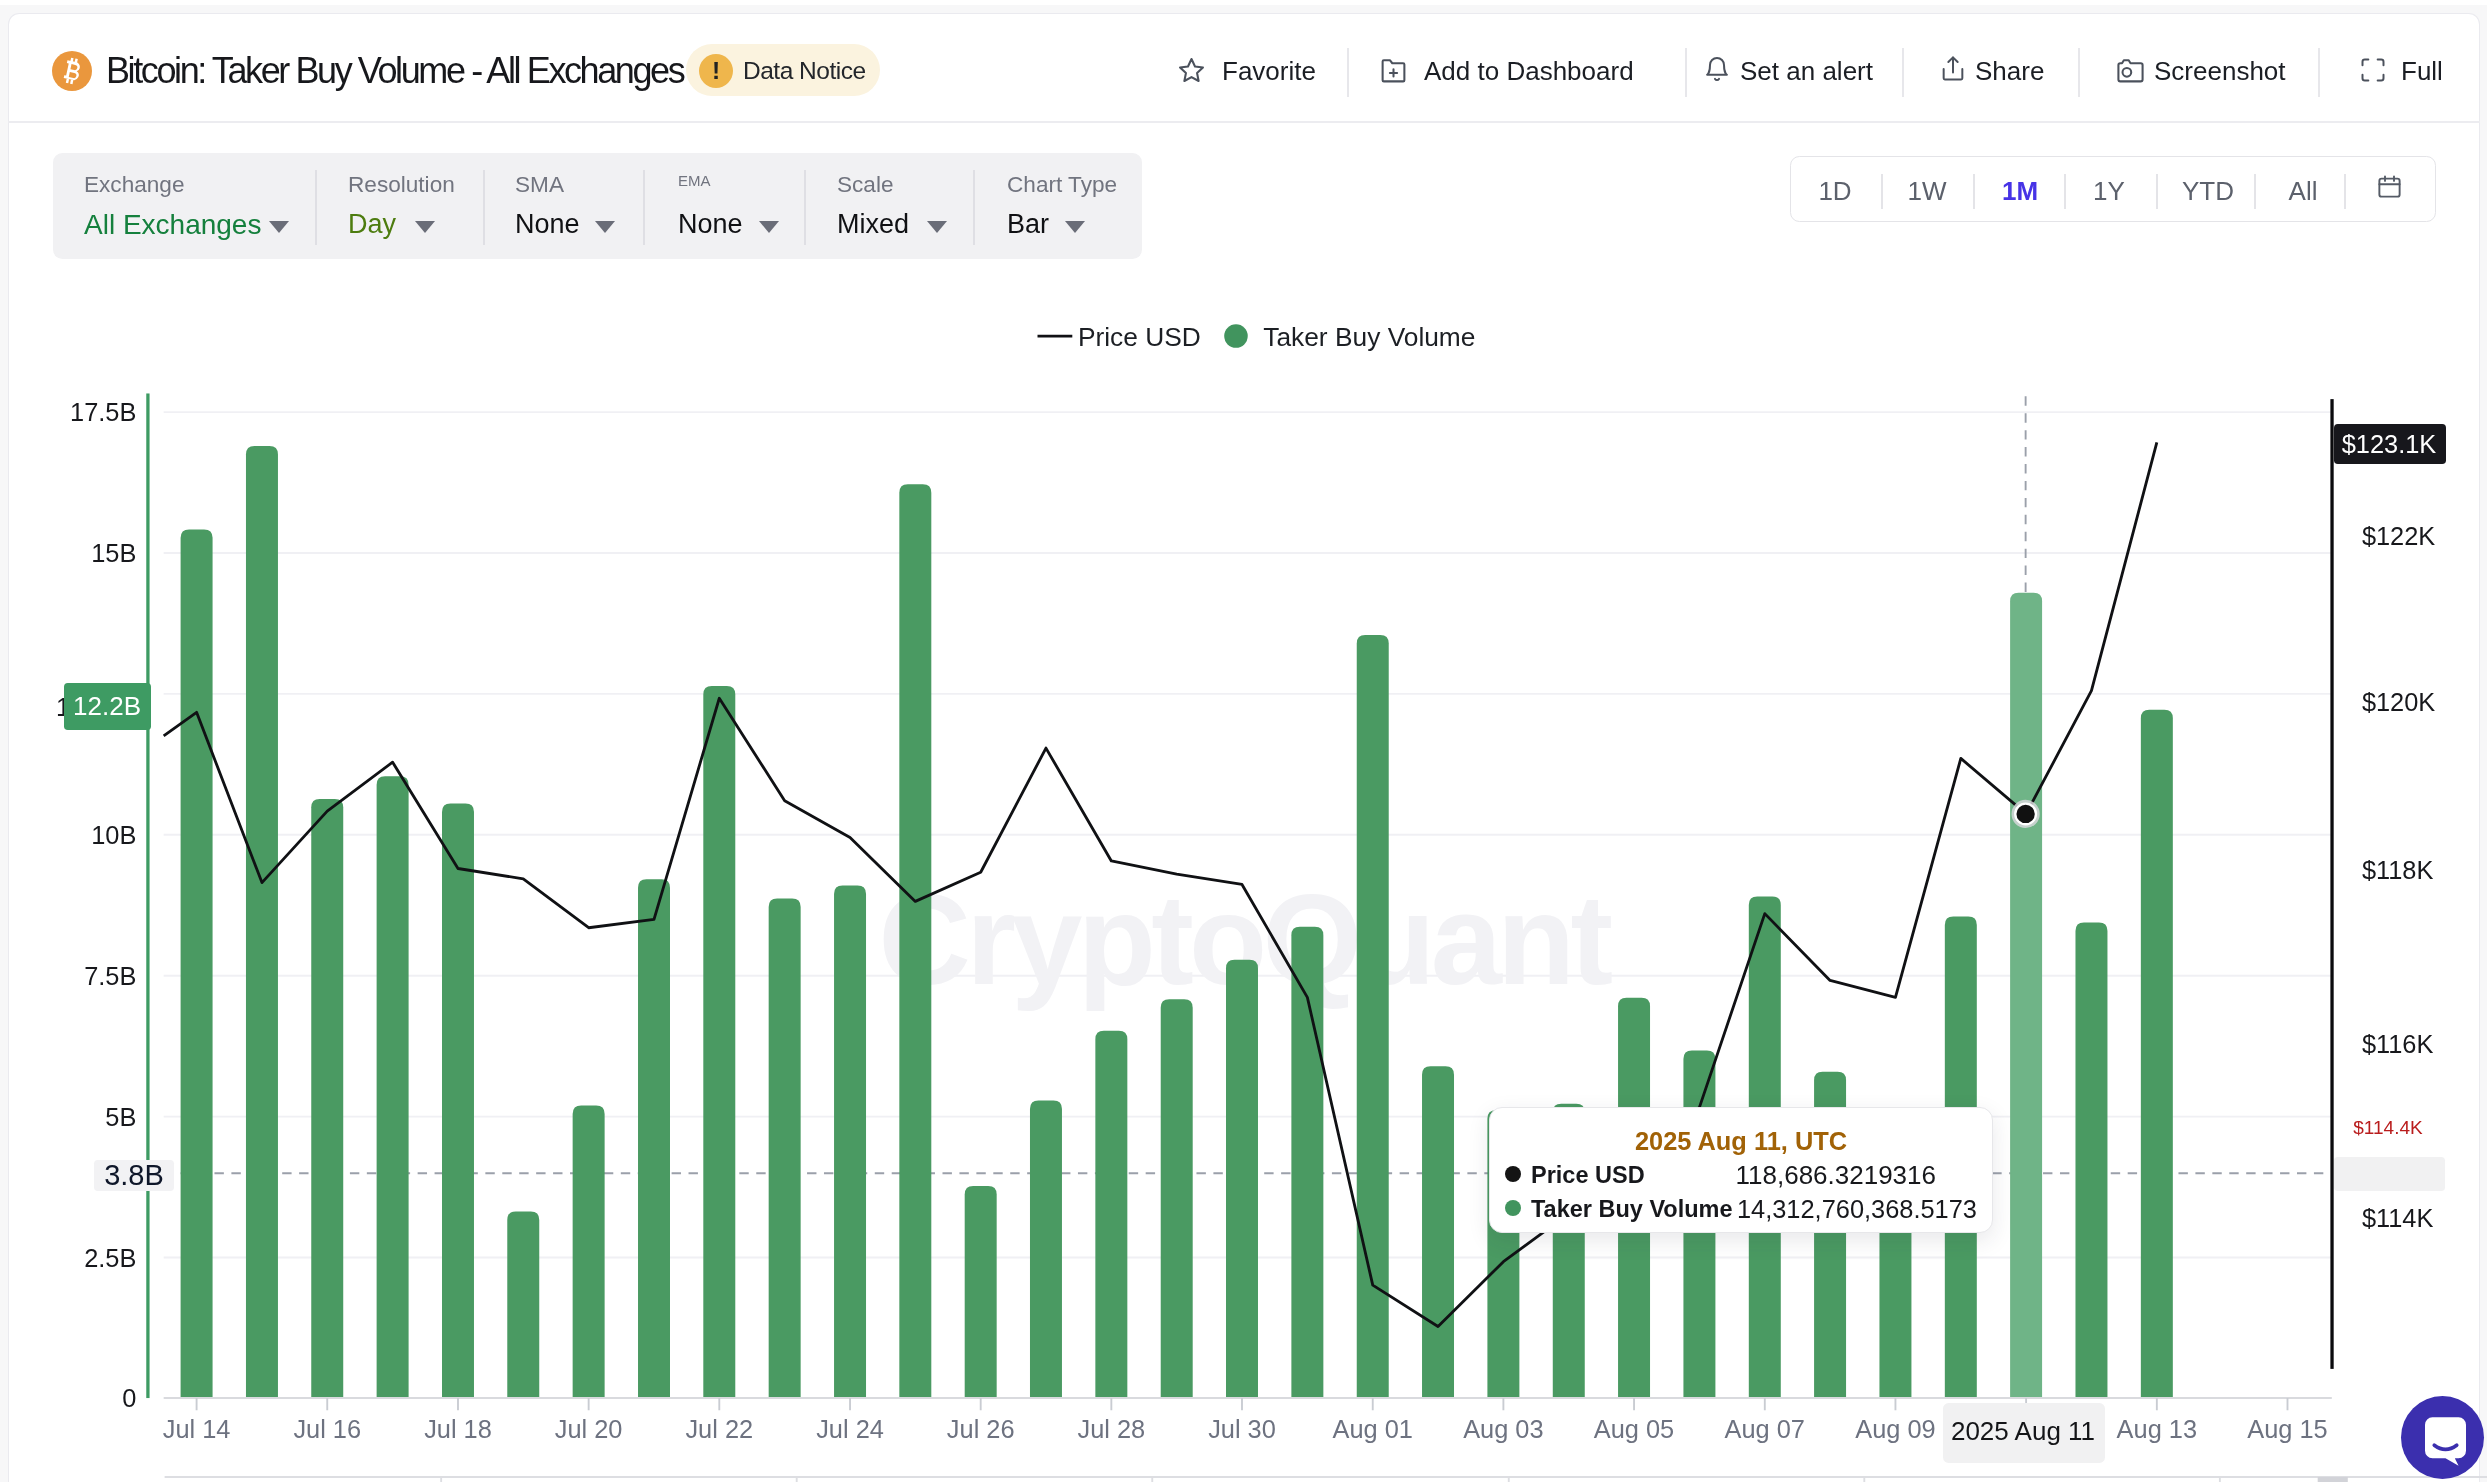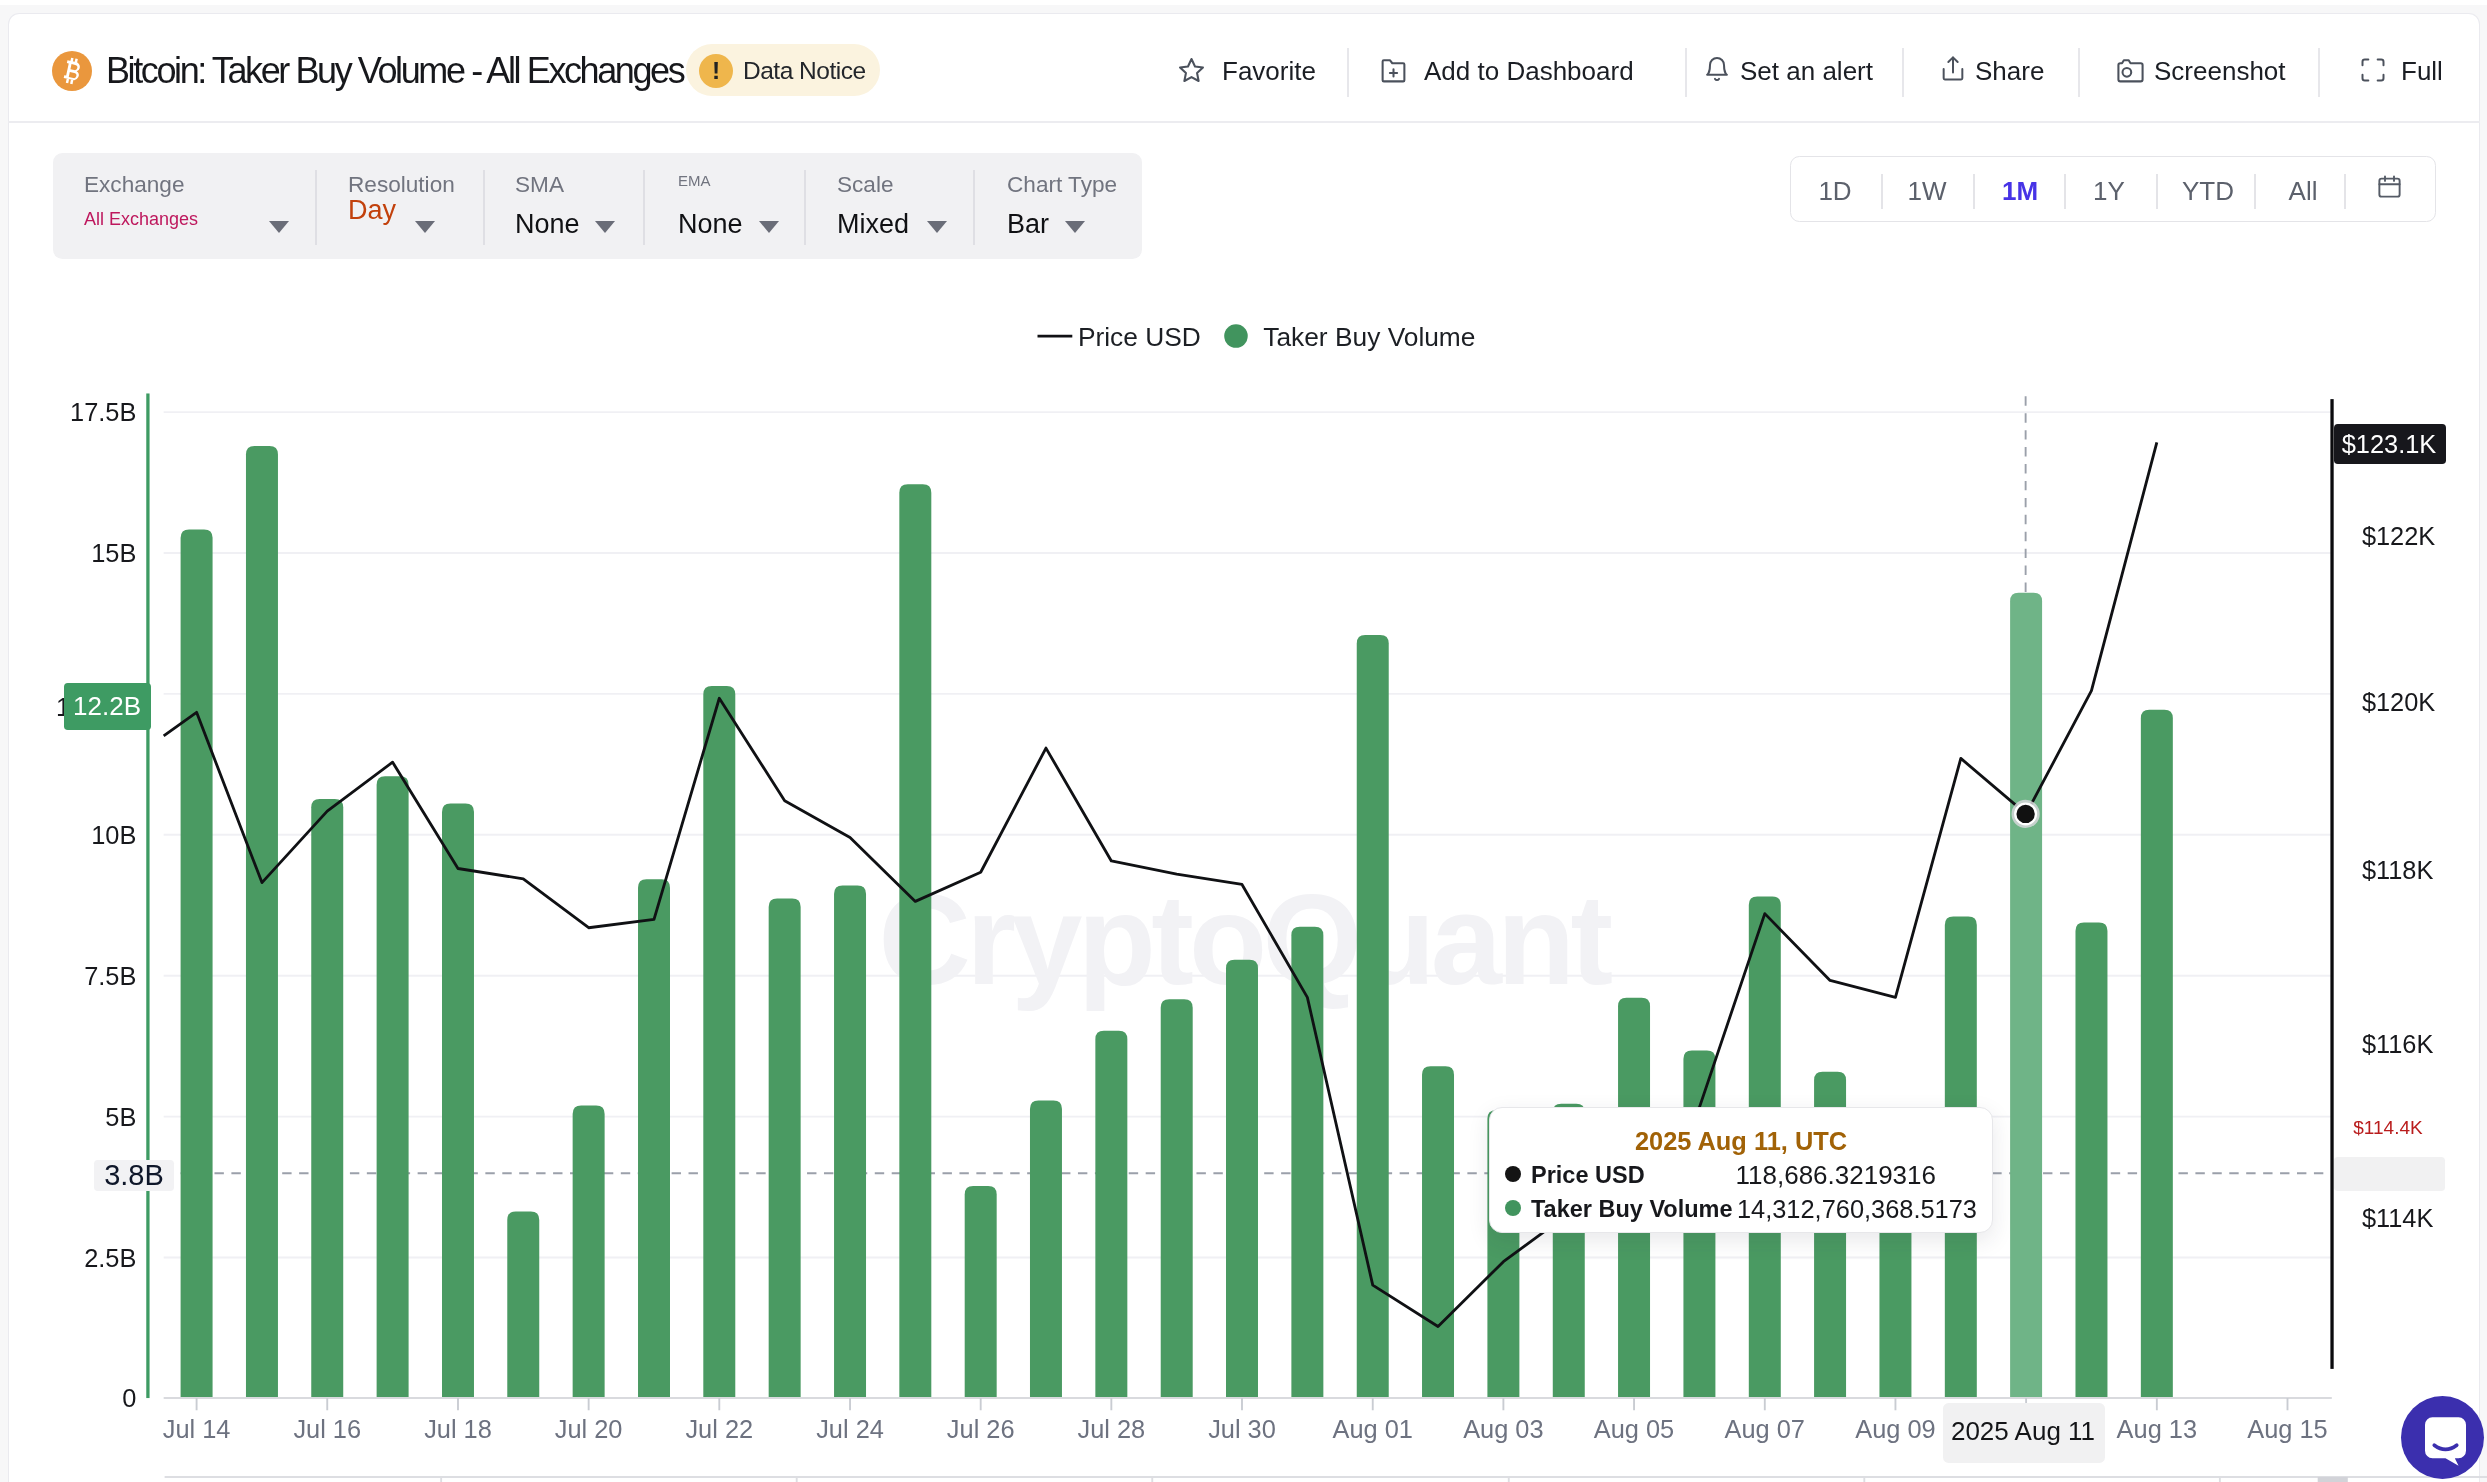--- a/index.html
+++ b/index.html
@@ -163,25 +163,25 @@
 <div style="position:absolute;left:2154px;top:71px;transform:translateY(-50%);font-size:26px;color:#1b1e24;white-space:nowrap">Screenshot</div>
 <div style="position:absolute;left:2318px;top:48px;width:1.9px;height:49px;background:#e7e7eb"></div>
 <svg style="position:absolute;left:2359px;top:56px" width="28" height="28" viewBox="0 0 24 24" fill="none" stroke="#4b515c" stroke-width="1.7" stroke-linecap="round" stroke-linejoin="round">
     <path d="M8 3H5a2 2 0 0 0-2 2v3M16 3h3a2 2 0 0 1 2 2v3M8 21H5a2 2 0 0 1-2-2v-3M16 21h3a2 2 0 0 0 2-2v-3"></path>
   </svg>
 <div style="position:absolute;left:2401px;top:71px;transform:translateY(-50%);font-size:26px;color:#1b1e24;white-space:nowrap">Full</div>
 <div class="abs" style="left:7.5px;top:121px;width:2472px;height:1.9px;background:#ececf0"></div>
 
 <div class="abs" style="left:53px;top:153px;width:1089px;height:106px;background:#f1f1f3;border-radius:9.4px"></div>
 <div style="position:absolute;left:84px;top:172px;font-size:22.6px;color:#71747f">Exchange</div>
-<div style="position:absolute;left:84px;top:209px;font-size:18px;color:#be185d;font-weight:500">All Exchanges</div>
+<div style="position:absolute;left:84px;top:209px;font-size:28px;color:#15803d;font-weight:500">All Exchanges</div>
 <div style="position:absolute;left:269px;top:221px;width:0;height:0;border-left:10.3px solid transparent;border-right:10.3px solid transparent;border-top:12.2px solid #6a6d78"></div>
 <div style="position:absolute;left:315px;top:170px;width:1.9px;height:75px;background:#dfdfe4"></div>
 <div style="position:absolute;left:348px;top:172px;font-size:22.6px;color:#71747f">Resolution</div>
-<div style="position:absolute;left:348px;top:195px;font-size:27px;color:#c2410c;font-weight:500">Day</div>
+<div style="position:absolute;left:348px;top:209px;font-size:27px;color:#4d7c0f;font-weight:500">Day</div>
 <div style="position:absolute;left:415px;top:221px;width:0;height:0;border-left:10.3px solid transparent;border-right:10.3px solid transparent;border-top:12.2px solid #6a6d78"></div>
 <div style="position:absolute;left:483px;top:170px;width:1.9px;height:75px;background:#dfdfe4"></div>
 <div style="position:absolute;left:515px;top:172px;font-size:22.6px;color:#71747f">SMA</div>
 <div style="position:absolute;left:515px;top:209px;font-size:27px;color:#101114;font-weight:500">None</div>
 <div style="position:absolute;left:595px;top:221px;width:0;height:0;border-left:10.3px solid transparent;border-right:10.3px solid transparent;border-top:12.2px solid #6a6d78"></div>
 <div style="position:absolute;left:643px;top:170px;width:1.9px;height:75px;background:#dfdfe4"></div>
 <div style="position:absolute;left:678px;top:172px;font-size:15px;color:#71747f">EMA</div>
 <div style="position:absolute;left:678px;top:209px;font-size:27px;color:#101114;font-weight:500">None</div>
 <div style="position:absolute;left:759px;top:221px;width:0;height:0;border-left:10.3px solid transparent;border-right:10.3px solid transparent;border-top:12.2px solid #6a6d78"></div>
 <div style="position:absolute;left:804px;top:170px;width:1.9px;height:75px;background:#dfdfe4"></div>

